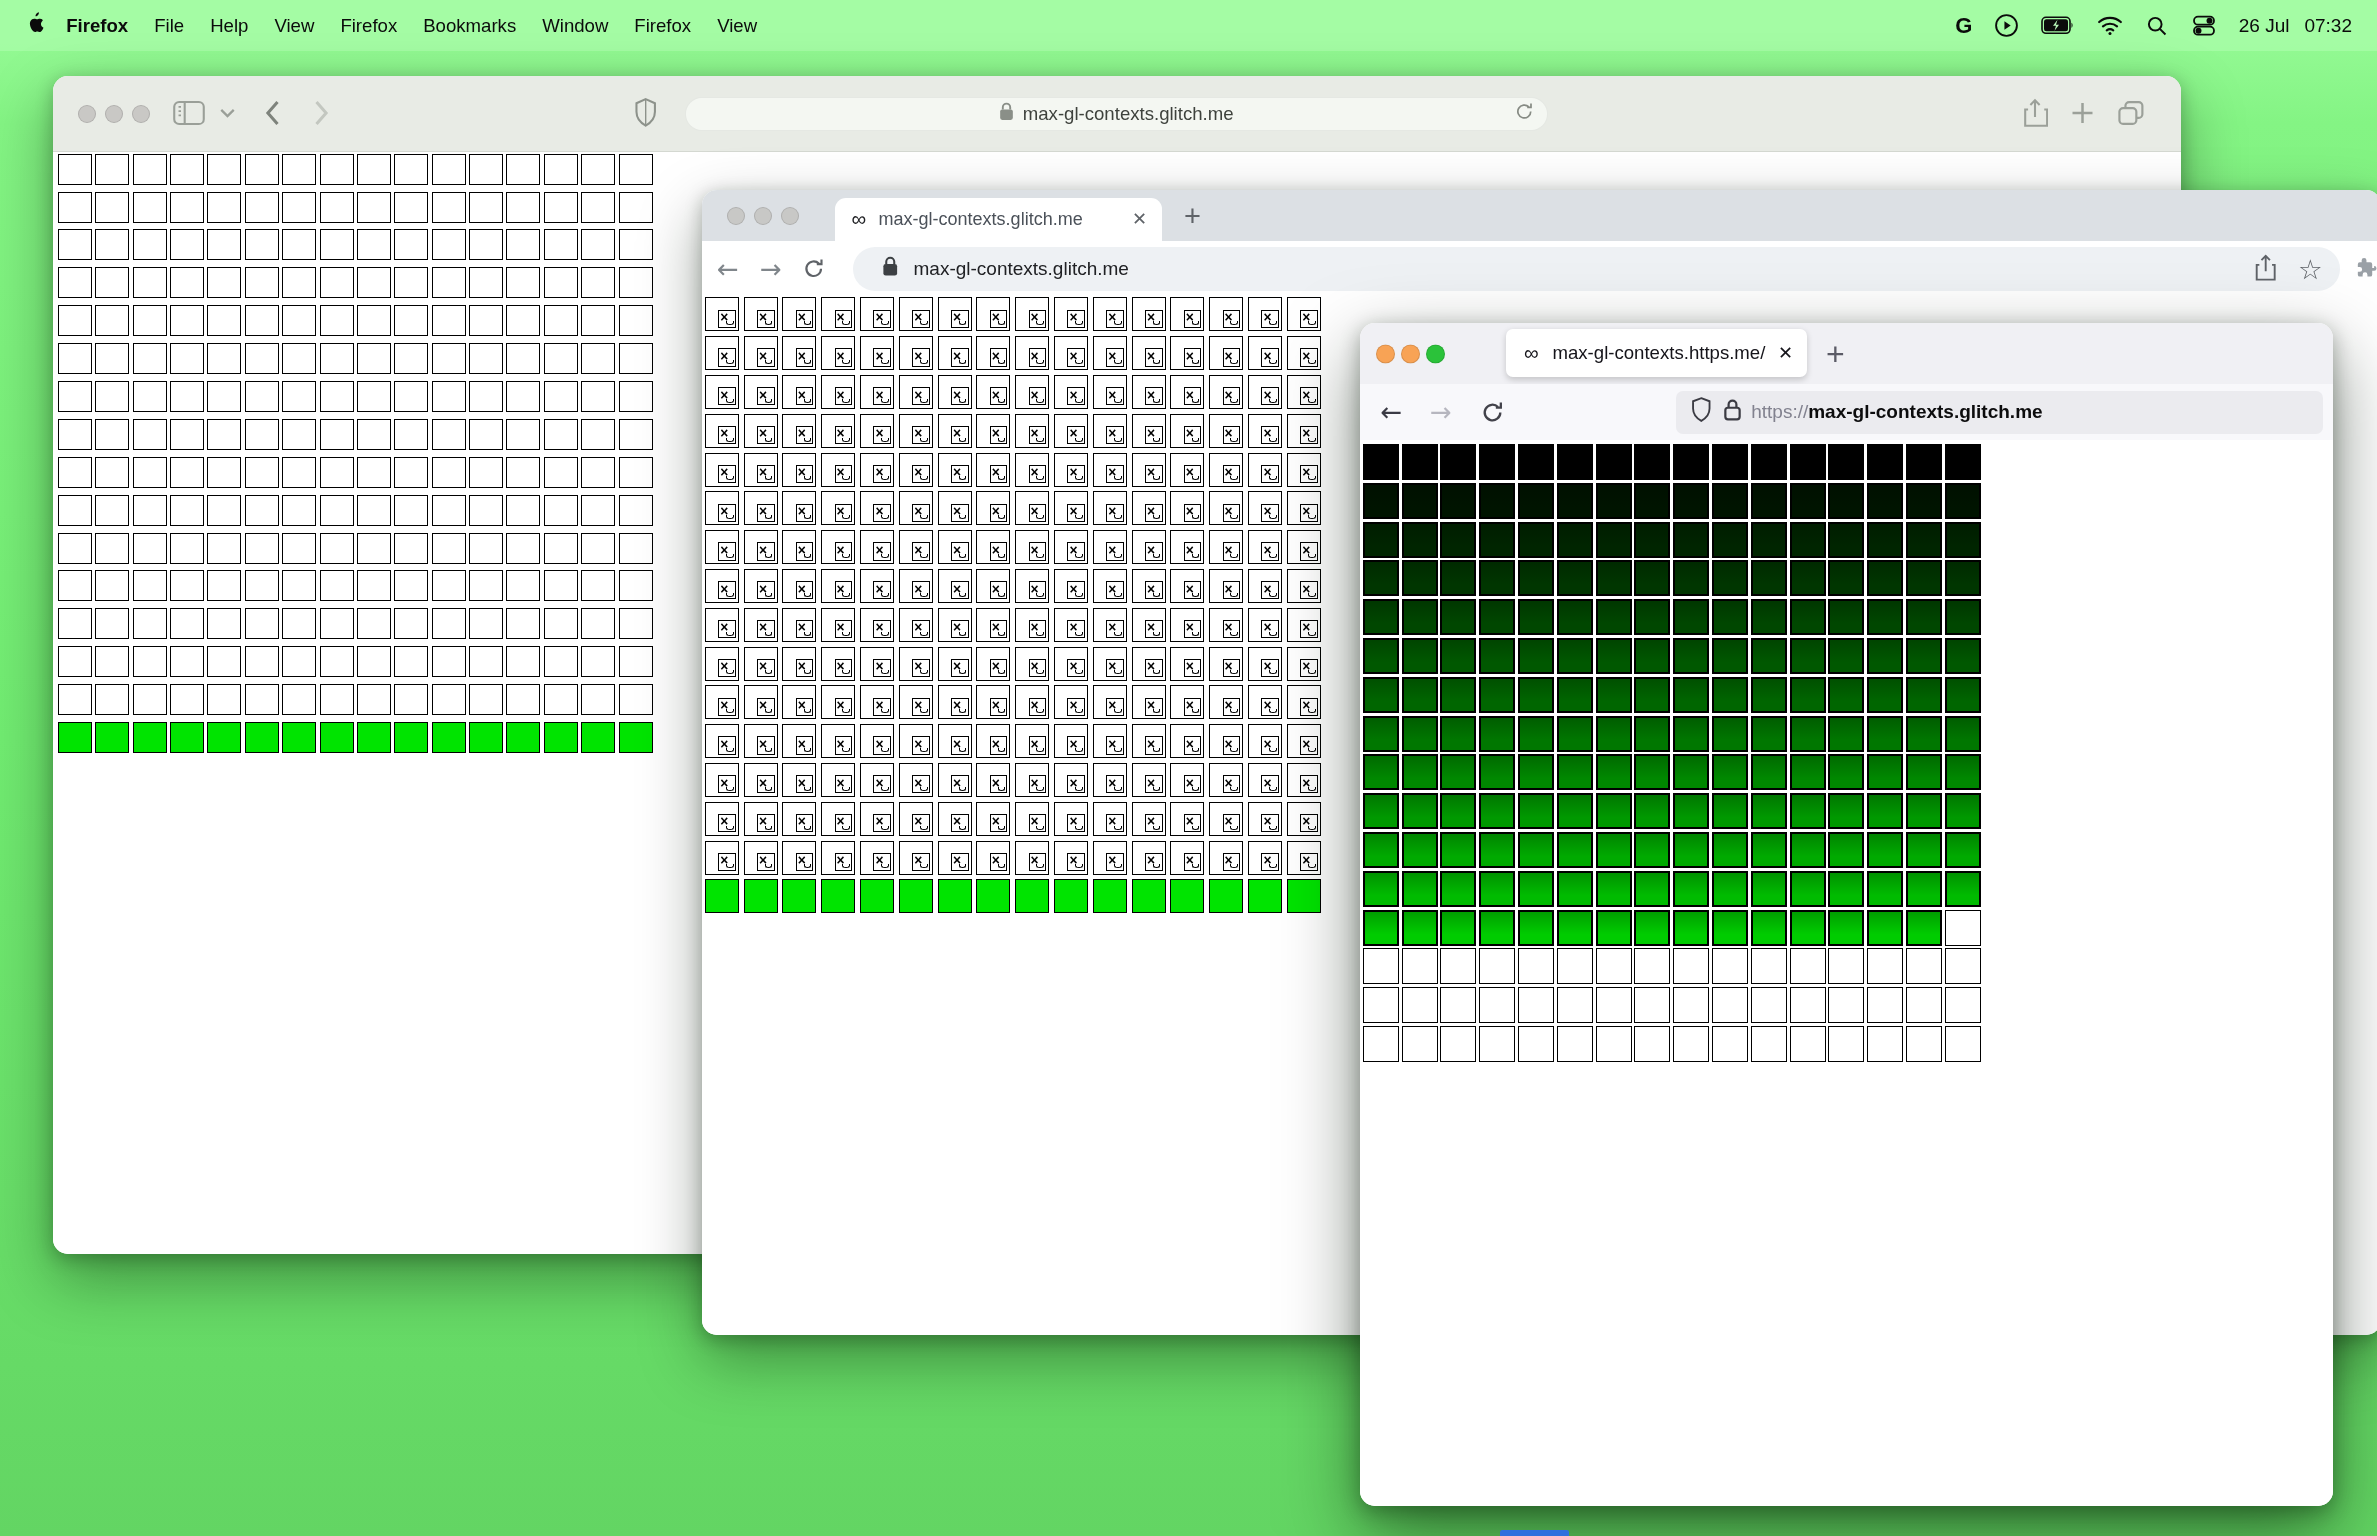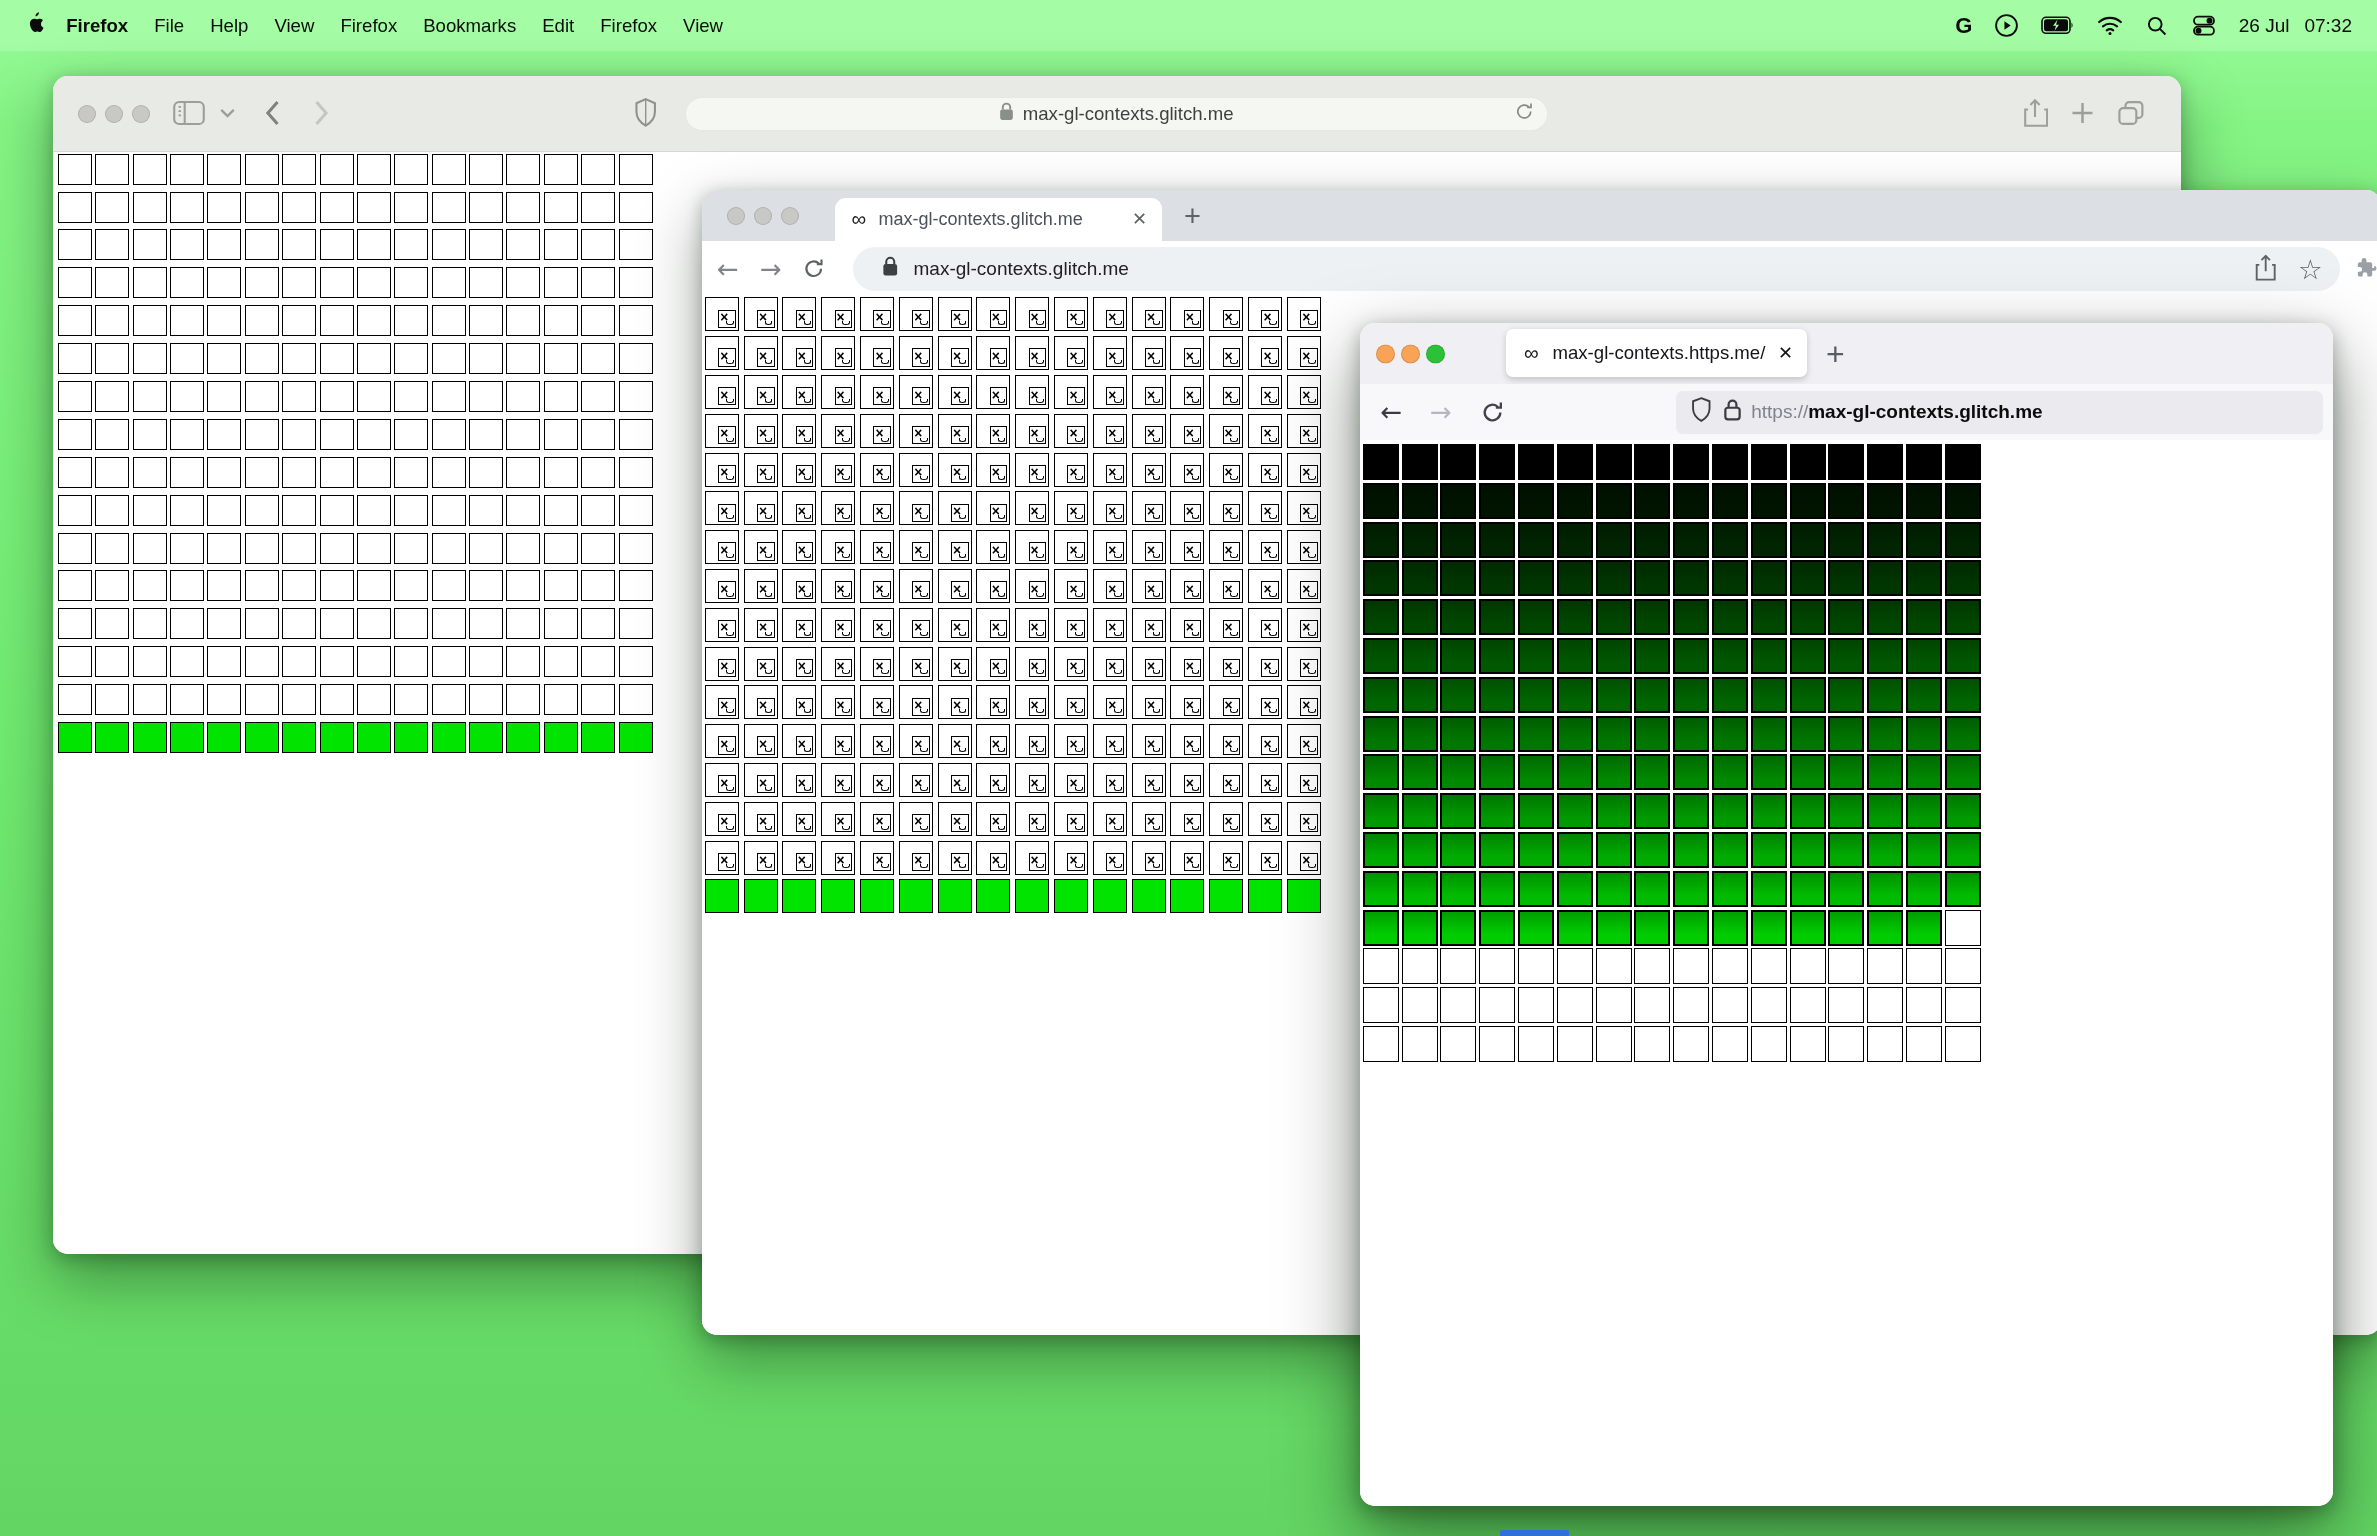--- a/index.html
+++ b/index.html
@@ -120,21 +120,21 @@
       <svg width="20.6" height="23.4" viewBox="0 0 24 28">
           <path fill="#0b0b0b" d="M16.3 1.6c.2 1.2-.3 2.4-1 3.3-.7.9-1.9 1.6-3 1.5-.2-1.1.4-2.3 1-3.1.7-.9 2-1.6 3-1.7zM20.2 9.9c-1.6-1-3.4-.8-4.7-.3-1 .4-1.7.4-2.7 0-1.5-.6-3.2-.7-4.7.4-2.1 1.6-2.9 4.1-2.4 6.9.4 2.4 1.6 5.1 3.3 6.8.8.8 1.7 1.5 2.8 1.4 1 0 1.3-.6 2.6-.6s1.6.6 2.7.6c1.1 0 1.9-.7 2.7-1.6 1-1.1 1.6-2.3 2-3.5-1.8-.7-3-2.4-3-4.4 0-1.7.9-3.2 2.2-4z"></path>
         </svg>
     </span>
     <span class="app">Firefox</span>
     <span class="mi">File</span>
     <span class="mi">Help</span>
     <span class="mi">View</span>
     <span class="mi">Firefox</span>
     <span class="mi">Bookmarks</span>
-    <span class="mi">Edit</span>
+    <span class="mi">Window</span>
     <span class="mi">Firefox</span>
     <span class="mi">View</span>
 
     <span class="mb-right">
       <span class="gglyph">G</span>
       <span>
         <svg width="25" height="25" viewBox="0 0 24 24" fill="none" stroke="#0b0b0b" stroke-width="1.8">
             <circle cx="12" cy="12" r="10"></circle>
             <path d="M10 8l6 4-6 4z" fill="#0b0b0b" stroke="none"></path>
           </svg>

